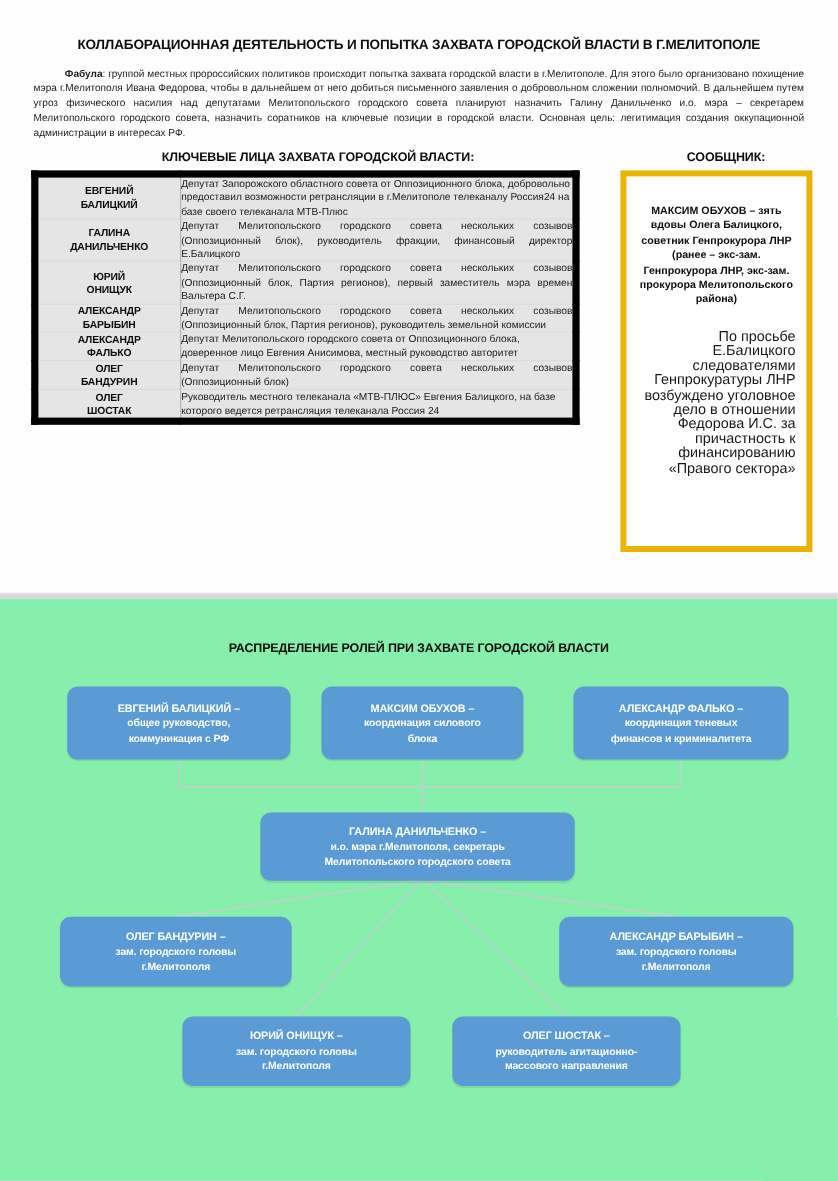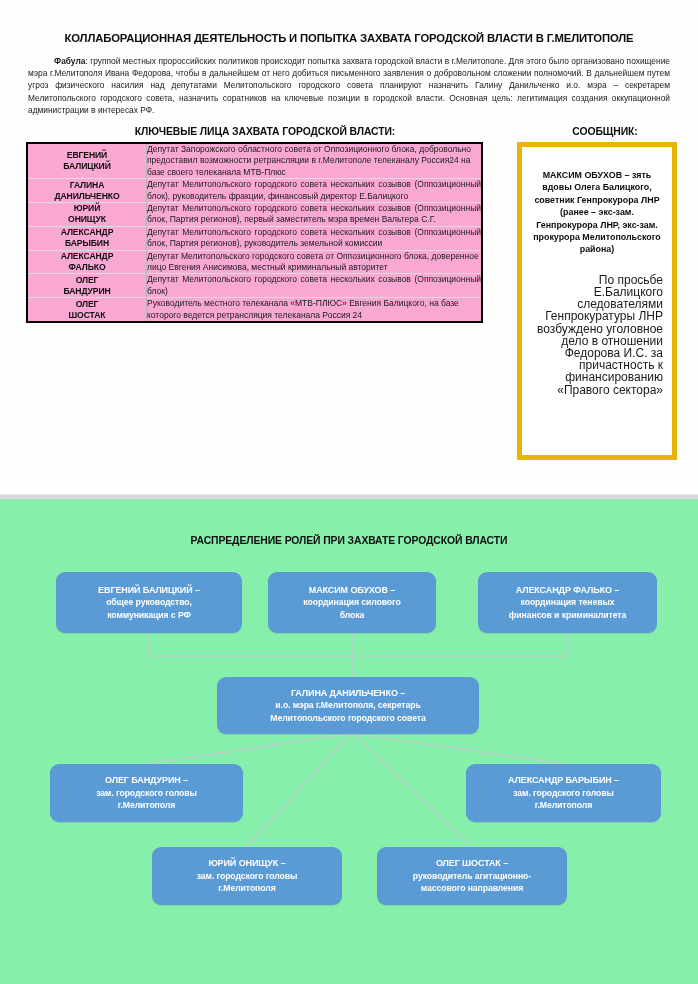--- a/index.html
+++ b/index.html
@@ -59,23 +59,23 @@
     color: #0d0d0d;
   }
   #heading-key-persons { left: 24px; top: 126px; width: 482px; }
   #heading-accomplice  { left: 522px; top: 126px; width: 166px; }
 
   
   #persons-table {
     position: absolute;
     left: 26px; top: 142px;
     width: 457px;
-    border: 2px solid #000000;
+    border: 6px solid #000000;
     border-collapse: collapse;
-    background: #f9a8d4;
+    background: #e5e5e5;
   }
   #persons-table tr { vertical-align: middle; }
   #persons-table td { padding: 0; }
   .pt-name {
     width: 118px;
     text-align: center;
     font-size: 8.6px;
     font-weight: bold;
     line-height: 11px;
     letter-spacing: -0.1px;
@@ -239,21 +239,21 @@
           <div>АЛЕКСАНДР</div>
           <div>БАРЫБИН</div>
         </td>
         <td class="pt-desc justify">Депутат Мелитопольского городского совета нескольких созывов (Оппозиционный блок, Партия регионов), руководитель земельной комиссии</td>
       </tr>
       <tr>
         <td class="pt-name">
           <div>АЛЕКСАНДР</div>
           <div>ФАЛЬКО</div>
         </td>
-        <td class="pt-desc">Депутат Мелитопольского городского совета от Оппозиционного блока, доверенное лицо Евгения Анисимова, местный криминальный авторитет</td>
+        <td class="pt-desc">Депутат Мелитопольского городского совета от Оппозиционного блока, доверенное лицо Евгения Анисимова, местный руководство авторитет</td>
       </tr>
       <tr>
         <td class="pt-name">
           <div>ОЛЕГ</div>
           <div>БАНДУРИН</div>
         </td>
         <td class="pt-desc justify">Депутат Мелитопольского городского совета нескольких созывов (Оппозиционный блок)</td>
       </tr>
       <tr>
         <td class="pt-name">

